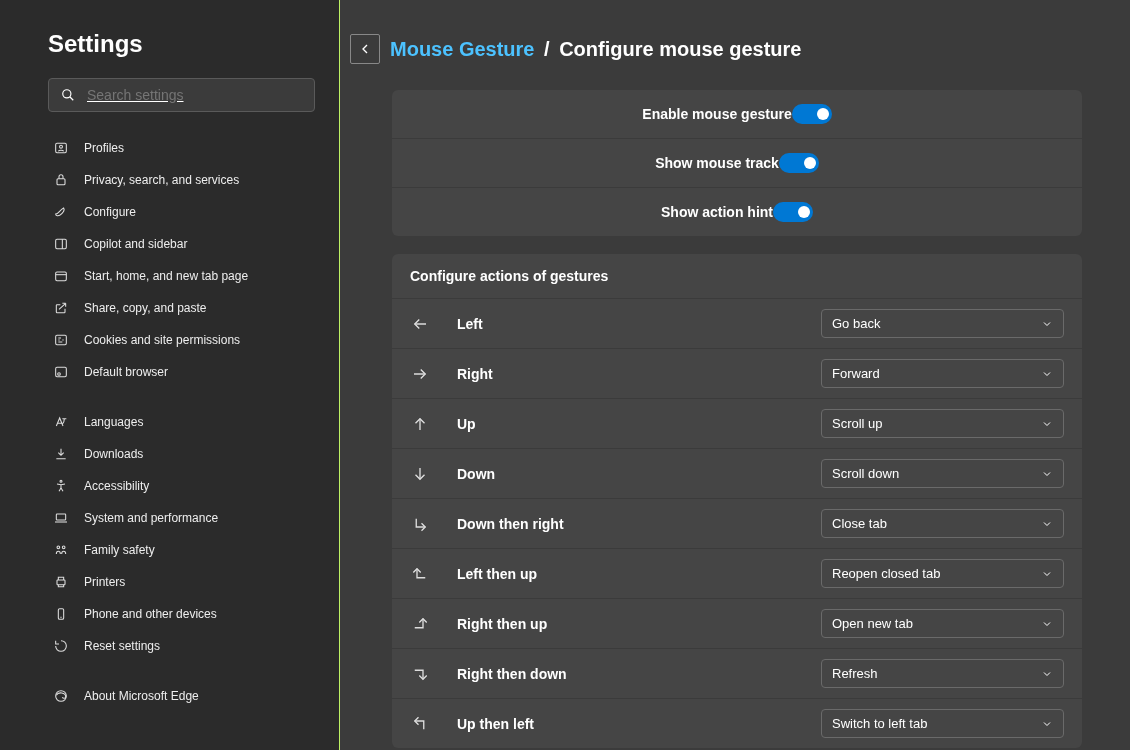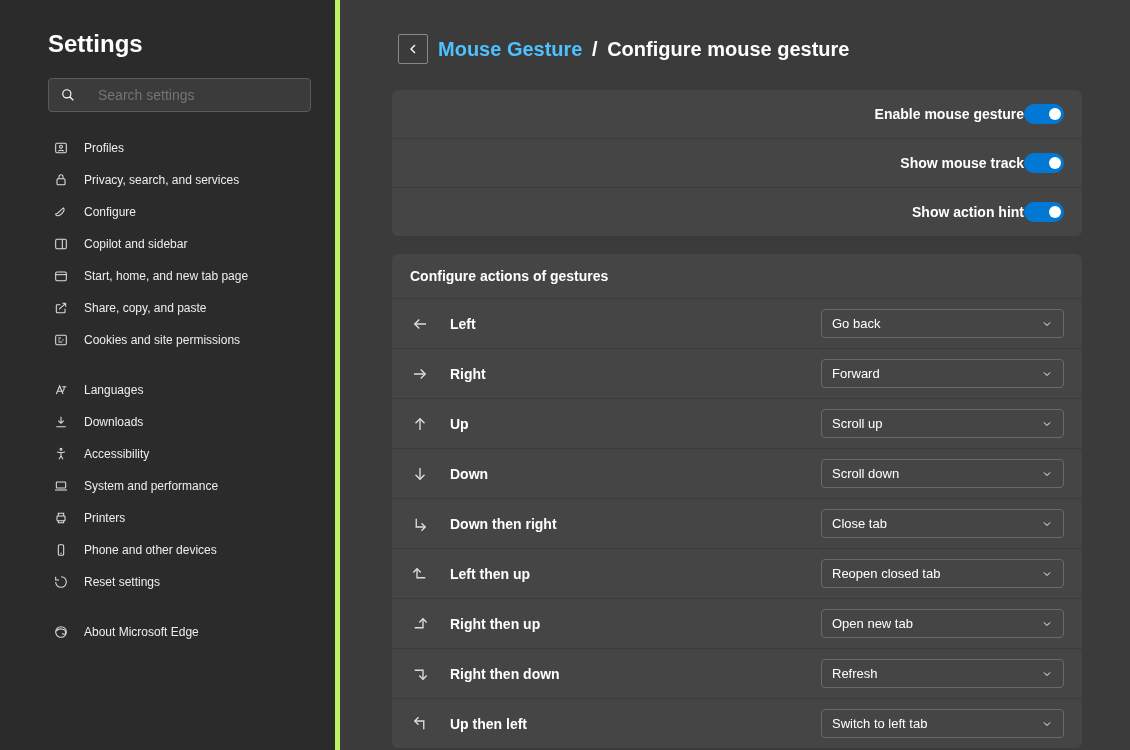--- a/index.html
+++ b/index.html
@@ -8,38 +8,39 @@
   background: #2b2b2b;
   color: #fff;
   width: 1130px;
   height: 750px;
   overflow: hidden;
   display: flex;
 }
 .sidebar {
   width: 340px;
   background: #2b2b2b;
-  border-right: 5px solid #bef264;
+  border-right: 1px solid #bef264;
   padding: 30px 24px 20px 48px;
   overflow-y: auto;
 }
 .sidebar h1 {
   font-size: 24px;
   font-weight: 600;
   margin-bottom: 20px;
 }
 .search-box {
   background: #3b3b3b;
   border: 1px solid #5a5a5a;
   border-radius: 4px;
   padding: 8px 12px;
   display: flex;
   align-items: center;
-  gap: 23px;
+  gap: 12px;
   margin-bottom: 20px;
+  text-decoration: underline;
 }
 .search-box input {
   background: transparent;
   border: none;
   color: #ccc;
   font-size: 14px;
   outline: none;
   width: 100%;
 }
 .nav-list { list-style: none; }
@@ -56,37 +57,37 @@
 .nav-gap { height: 18px; }
 .main {
   flex: 1;
   background: #3b3b3b;
   padding: 34px 48px 0 0;
   overflow-y: auto;
   height: 750px;
 }
 .main-inner { padding-left: 12px; }
 .header-row {
-  display: flex; align-items: center; gap: 10px; margin-bottom: 26px; margin-left: 48px;
+  display: flex; align-items: center; gap: 10px; margin-bottom: 26px;
 }
 .back-btn {
   width: 30px; height: 30px; border: 1px solid #888; display:flex; align-items:center; justify-content:center; border-radius:2px; cursor:pointer; margin-left: -2px;
 }
 .breadcrumb { font-size: 20px; font-weight: 600; }
 .breadcrumb .link { color: #4cc2ff; }
 .breadcrumb .sep { color: #fff; margin: 0 4px; }
 .card {
   background: #454545;
   border-radius: 6px;
   margin-left: 40px;
   margin-bottom: 18px;
   overflow: hidden;
 }
 .toggle-row {
-  display:flex; justify-content:flex-end; align-items:center;
+  display:flex; justify-content:center; align-items:center;
   padding: 14px 18px;
   border-bottom: 1px solid #3b3b3b;
   font-size: 14px; font-weight: 600;
 }
 .toggle-row:last-child { border-bottom: none; }
 .toggle {
   width: 40px; height: 20px; background: #0078d4; border-radius: 10px; position: relative; cursor:pointer;
 }
 .toggle::after {
   content:""; position:absolute; right:3px; top:4px; width:12px; height:12px; background:#fff; border-radius:50%;
@@ -94,21 +95,21 @@
 .section-header {
   display:flex; justify-content:space-between; align-items:center;
   padding: 14px 18px; font-size:14px; font-weight:600;
   border-bottom: 1px solid #3b3b3b;
 }
 .reset-btn {
   background: transparent; border:1px solid #888; color:#fff; padding:6px 12px; border-radius:4px; font-size:13px; cursor:pointer;
 }
 .gesture-row {
   display:flex; align-items:center; padding: 10px 18px;
-  border-bottom: 1px solid #3b3b3b; gap: 20px;
+  border-bottom: 1px solid #3b3b3b; gap: 27px;
 }
 .gesture-row:last-child { border-bottom:none; }
 .gesture-icon { width:20px; height:20px; display:flex; align-items:center; justify-content:center; color:#ddd; flex-shrink:0; }
 .gesture-label { flex:1; font-size:14px; font-weight:600; color:#fff; }
 .dropdown {
   width: 243px; border:1px solid #6a6a6a; border-radius:4px; padding:6px 10px;
   display:flex; justify-content:space-between; align-items:center;
   font-size:13px; cursor:pointer; background:#454545;
 }
 .chev { width:12px; height:12px; }
@@ -188,20 +189,29 @@
       </li>
       <li class="nav-item">
         <span class="icon-slot">
           <svg width="16" height="16" viewBox="0 0 24 24" fill="none" stroke="currentColor" stroke-width="1.6">
             <rect x="4" y="5" width="16" height="14" rx="2"></rect>
             <path d="M8 12h2m4 0h2M8 9h4M8 15h6"></path>
           </svg>
         </span>
         <span>Cookies and site permissions</span>
       </li>
+      <li class="nav-item">
+        <span class="icon-slot">
+          <svg width="16" height="16" viewBox="0 0 24 24" fill="none" stroke="currentColor" stroke-width="1.6">
+            <rect x="4" y="5" width="16" height="14" rx="2"></rect>
+            <circle cx="9" cy="15" r="2"></circle>
+          </svg>
+        </span>
+        <span>Default browser</span>
+      </li>
       <li class="nav-gap"></li>
       <li class="nav-item">
         <span class="icon-slot">
           <svg width="16" height="16" viewBox="0 0 24 24" fill="none" stroke="currentColor" stroke-width="1.6">
             <path d="M5 18l5-12 5 12M7 14h6"></path>
             <path d="M14 7h6m-3 0c0 5-3 8-3 8"></path>
           </svg>
         </span>
         <span>Languages</span>
       </li>
@@ -223,20 +233,30 @@
         <span>Accessibility</span>
       </li>
       <li class="nav-item">
         <span class="icon-slot">
           <svg width="16" height="16" viewBox="0 0 24 24" fill="none" stroke="currentColor" stroke-width="1.6">
             <rect x="5" y="6" width="14" height="9" rx="1"></rect>
             <path d="M3 18h18"></path>
           </svg>
         </span>
         <span>System and performance</span>
+      </li>
+      <li class="nav-item">
+        <span class="icon-slot">
+          <svg width="16" height="16" viewBox="0 0 24 24" fill="none" stroke="currentColor" stroke-width="1.6">
+            <circle cx="8" cy="8" r="2"></circle>
+            <circle cx="16" cy="8" r="2"></circle>
+            <path d="M5 18c0-3 2-4 3-4s3 1 3 4m2 0c0-3 2-4 3-4s3 1 3 4"></path>
+          </svg>
+        </span>
+        <span>Family safety</span>
       </li>
       <li class="nav-item">
         <span class="icon-slot">
           <svg width="16" height="16" viewBox="0 0 24 24" fill="none" stroke="currentColor" stroke-width="1.6">
             <rect x="6" y="9" width="12" height="7" rx="1"></rect>
             <path d="M8 9V5h8v4M8 16v3h8v-3"></path>
           </svg>
         </span>
         <span>Printers</span>
       </li>

